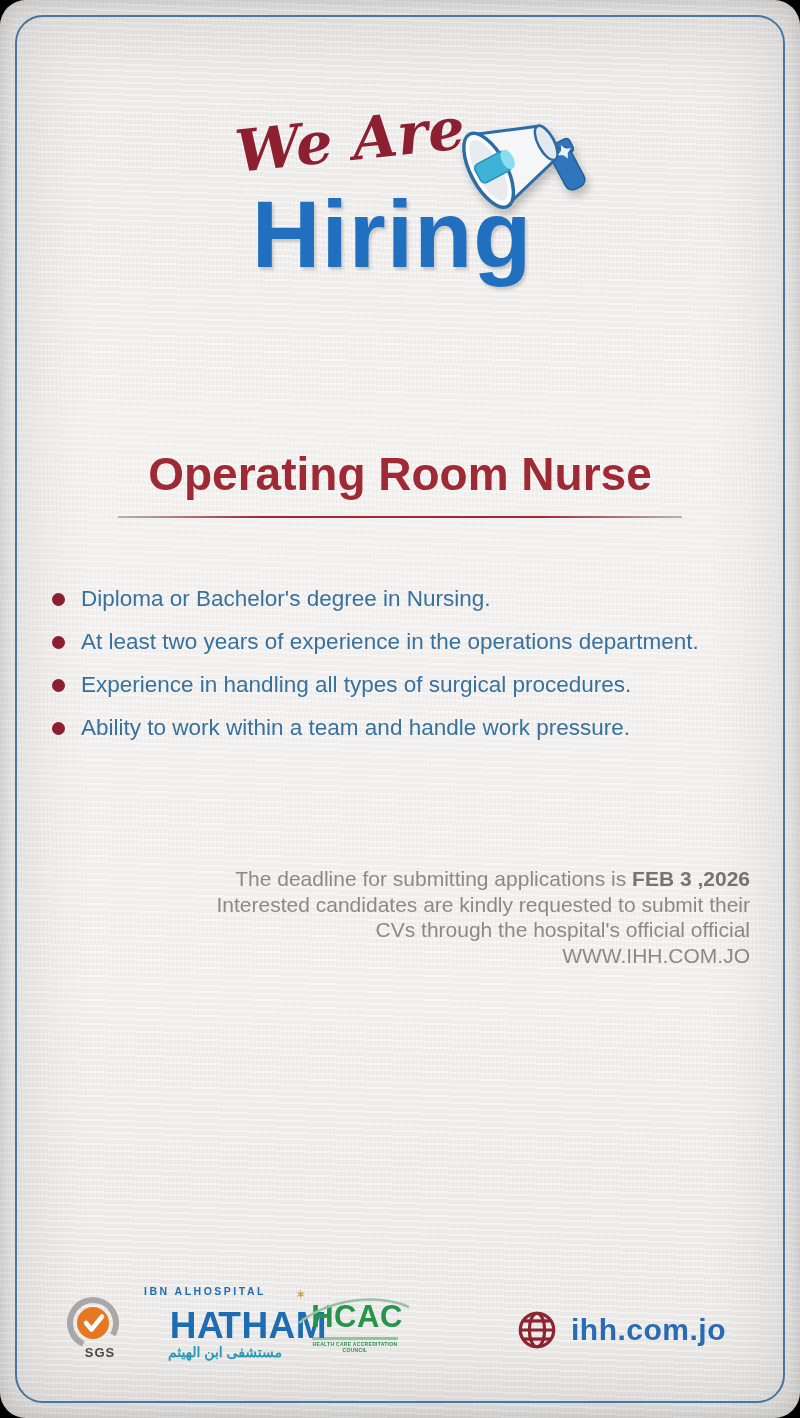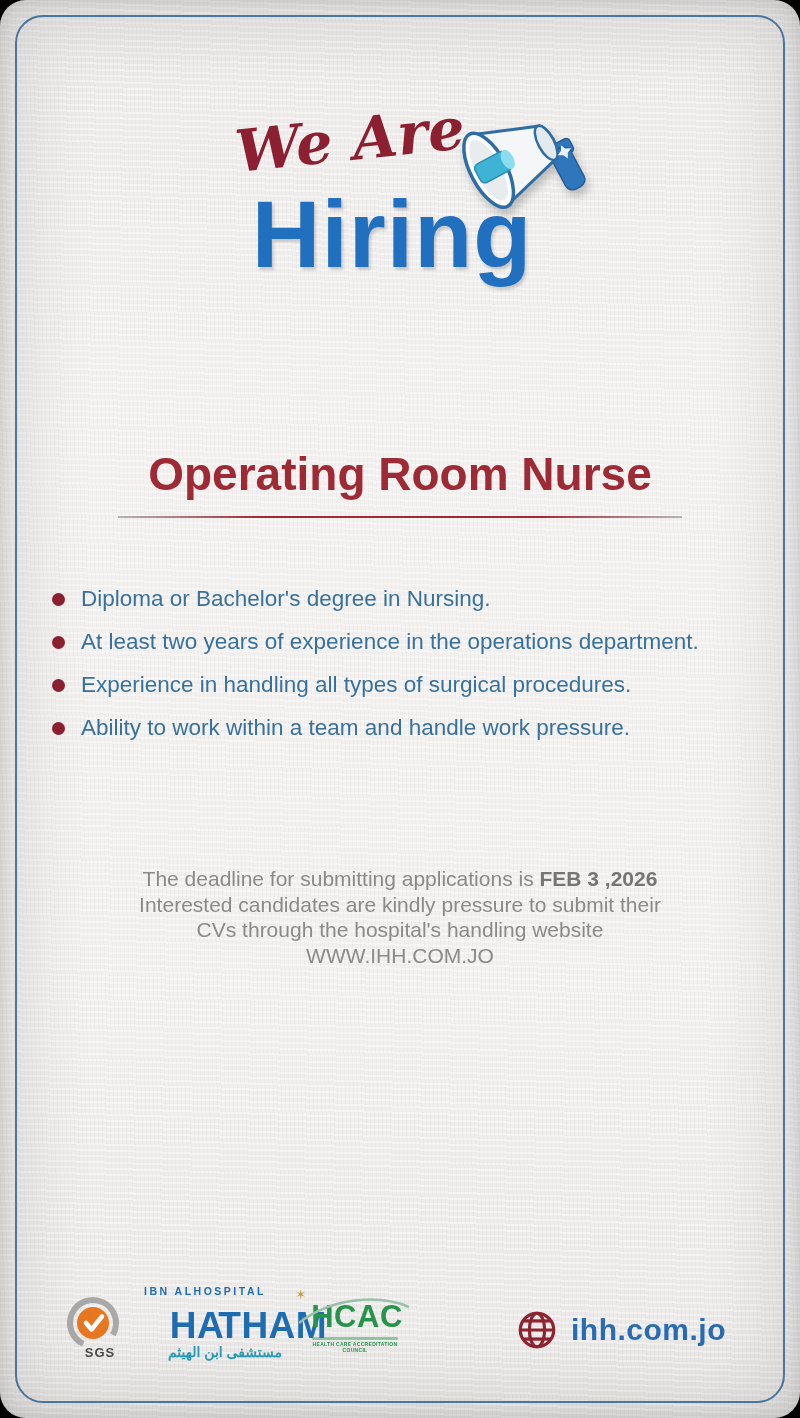--- a/index.html
+++ b/index.html
@@ -44,21 +44,21 @@
     position:absolute; top:516px; left:118px; width:564px; height:2px;
     background:linear-gradient(90deg, rgba(130,130,130,0.55), #9e2a35 25%, #9e2a35 75%, rgba(130,130,130,0.55));
   }
 
   
   .reqs { position:absolute; top:586px; left:52px; right:36px; margin:0; padding:0; list-style:none; }
   .reqs li { display:flex; align-items:center; margin-bottom:17px; font-size:22.5px; color:#38719c; }
   .reqs .dot { flex:none; width:13px; height:13px; border-radius:50%; background:#8e2030; margin-right:16px; }
 
   
-  .deadline { position:absolute; top:866px; left:50px; right:50px; text-align:center;
+  .deadline { position:absolute; top:866px; left:50px; right:50px; text-align:right;
     color:#8a8a8a; font-size:21px; line-height:25.5px; }
   .deadline p { margin:0; }
   .deadline .date { font-weight:700; color:#757575; }
 
   
   .footer { position:absolute; left:0; right:0; top:1283px; height:110px; }
   .sgs { position:absolute; left:64px; top:10px; width:60px; height:80px; }
 
   .haytham { position:absolute; left:134px; top:2px; width:182px; text-align:center; color:#1e6db3; }
   .h-row1 { display:flex; padding:0 6px 0 10px;
@@ -121,22 +121,22 @@
         <span>Experience in handling all types of surgical procedures.</span>
       </li>
       <li>
         <span class="dot"></span>
         <span>Ability to work within a team and handle work pressure.</span>
       </li>
   </ul>
 
   <div class="deadline">
     <p><span>The deadline for submitting applications is </span><span class="date">FEB 3 ,2026</span></p>
-    <p>Interested candidates are kindly pressure to submit their</p>
-    <p>CVs through the hospital's handling website</p>
+    <p>Interested candidates are kindly requested to submit their</p>
+    <p>CVs through the hospital's official official</p>
     <p>WWW.IHH.COM.JO</p>
   </div>
 
   <div class="footer">
 
     <svg class="sgs" viewBox="0 0 60 78" xmlns="http://www.w3.org/2000/svg">
       <circle cx="29" cy="29" r="23" fill="none" stroke="#a9a9a9" stroke-width="6" stroke-dasharray="110 40" transform="rotate(115 29 29)"></circle>
       <circle cx="29" cy="29" r="16" fill="#e87722"></circle>
       <path d="M22 29 l5.5 6.5 l10.5 -13" stroke="#ffffff" stroke-width="4.5" fill="none" stroke-linecap="round" stroke-linejoin="round"></path>
       <text x="36" y="63" font-size="13" font-weight="bold" fill="#4a4a4a" text-anchor="middle" letter-spacing="1">SGS</text>

